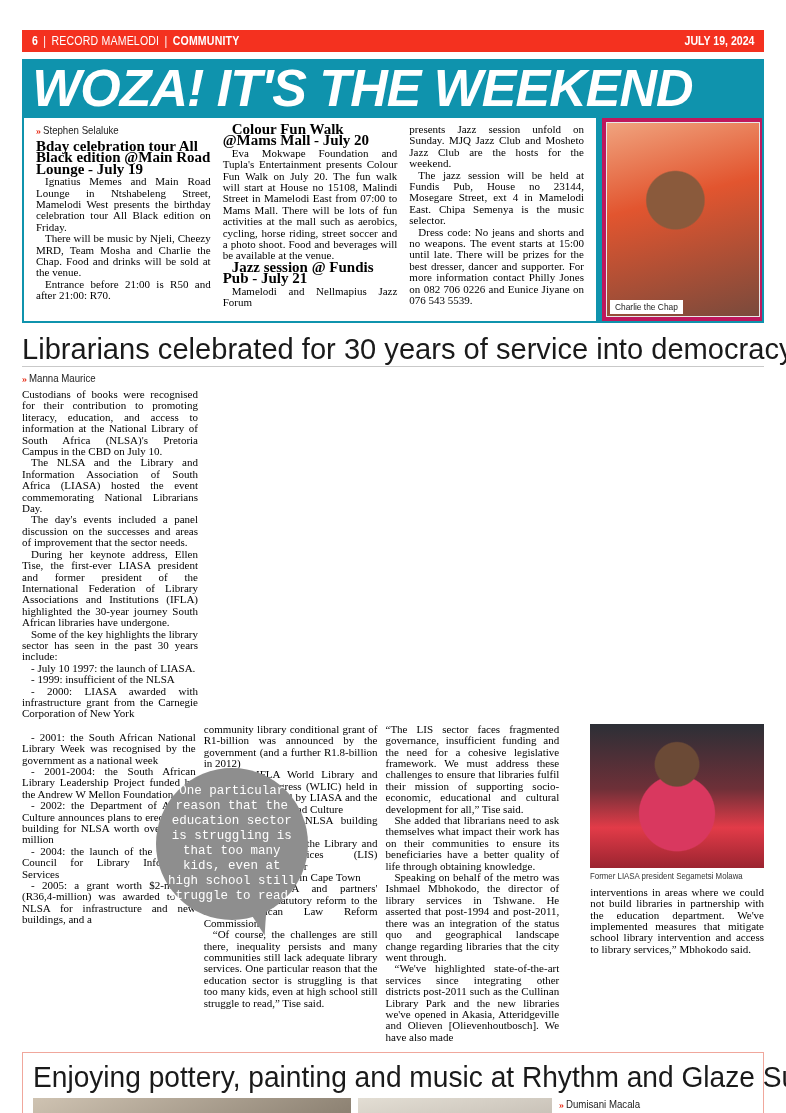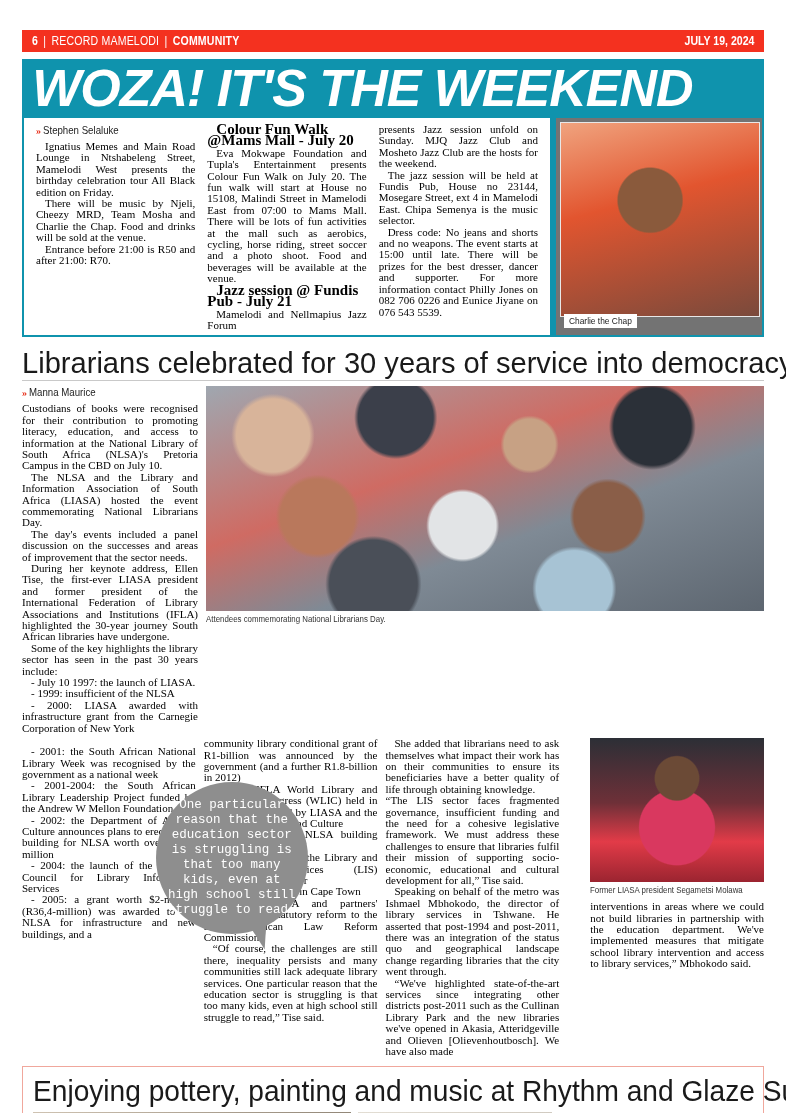--- a/index.html
+++ b/index.html
@@ -31,21 +31,21 @@
   .woza-title{
     font-family:"Liberation Sans Narrow","Liberation Sans",sans-serif;
     font-weight:bold;font-style:italic;color:#ffffff;
     font-size:51px;line-height:52px;letter-spacing:-1px;
     transform:scaleX(1.02);transform-origin:left center;
     padding:2px 0 3px 8px;white-space:nowrap;
   }
   .woza-body{display:flex;gap:0;align-items:stretch;}
   .woza-cols{background:#ffffff;flex:1;display:flex;padding:6px 6px 4px 6px;box-sizing:border-box;}
   .woza-col{flex:1;padding:0 6px;box-sizing:border-box;}
-  .woza-photo{width:206px;margin-left:6px;background:#737373;padding:4px;box-sizing:border-box;position:relative;}
+  .woza-photo{width:160px;margin-left:6px;background:#be185d;padding:4px;box-sizing:border-box;position:relative;}
 
   .byline{display:flex;align-items:baseline;gap:4px;margin-bottom:5px;}
   .chev{color:#e8321d;font-size:10px;font-weight:bold;letter-spacing:-2px;}
   .byline-name{font-family:"Liberation Sans Narrow","Liberation Sans",sans-serif;
     font-size:10.5px;color:#222;transform:scaleX(.92);transform-origin:left;}
 
   .subhead{font-weight:bold;font-size:15px;line-height:11.4px;margin:0 0 1px 0;}
   p.bt{font-size:11px;line-height:11.4px;margin:0;text-indent:9px;text-align:justify;}
   p.bt.noind{text-indent:0;}
 
@@ -149,20 +149,21 @@
   <div class="woza">
     <div class="woza-title">WOZA! IT'S THE WEEKEND</div>
     <div class="woza-body">
       <div class="woza-cols">
 
         <div class="woza-col">
           <div class="byline">
             <span class="chev">»</span>
             <span class="byline-name">Stephen Selaluke</span>
           </div>
+          <div class="subhead">Bday celebration tour All Black edition @Main Road Lounge - July 19</div>
           <p class="bt">Ignatius Memes and Main Road Lounge in Ntshabeleng Street, Mamelodi West presents the birthday celebration tour All Black edition on Friday.</p>
           <p class="bt">There will be music by Njeli, Cheezy MRD, Team Mosha and Charlie the Chap. Food and drinks will be sold at the venue.</p>
           <p class="bt">Entrance before 21:00 is R50 and after 21:00: R70.</p>
         </div>
 
         <div class="woza-col">
           <div class="subhead" style="text-indent:9px">Colour Fun Walk @Mams Mall - July 20</div>
           <p class="bt">Eva Mokwape Foundation and Tupla's Entertainment presents Colour Fun Walk on July 20.  The fun walk will start at House no 15108, Malindi Street in Mamelodi East from 07:00 to Mams Mall.  There will be lots of fun activities at the mall such as aerobics, cycling, horse riding, street soccer and a photo shoot. Food and beverages will be available at the venue.</p>
           <div class="subhead" style="text-indent:9px">Jazz session @ Fundis Pub - July 21</div>
           <p class="bt">Mamelodi and Nellmapius Jazz Forum</p>
@@ -194,24 +195,20 @@
         </div>
         <p class="bt noind">Custodians of books were recognised for their contribution to promoting literacy, education, and access to information at the National Library of South Africa (NLSA)'s Pretoria Campus in the CBD on July 10.</p>
         <p class="bt">The NLSA and the Library and Information Association of South Africa (LIASA) hosted the event commemorating National Librarians Day.</p>
         <p class="bt">The day's events included a panel discussion on the successes and areas of improvement that the sector needs.</p>
         <p class="bt">During her keynote address, Ellen Tise, the first-ever LIASA president and former president of the International Federation of Library Associations and Institutions (IFLA) highlighted the 30-year journey South African libraries have undergone.</p>
         <p class="bt">Some of the key highlights the library sector has seen in the past 30 years include:</p>
         <p class="bt">- July 10 1997: the launch of LIASA.</p>
         <p class="bt">- 1999: insufficient of the NLSA</p>
         <p class="bt">- 2000: LIASA awarded with infrastructure grant from the Carnegie Corporation of New York</p>
       </div>
-      <div class="lib-photo-main">
-        <div class="ph a"></div>
-        <div class="cap">Attendees commemorating National Librarians Day.</div>
-      </div>
     </div>
 
     <div class="lib-body">
       <div class="lib-c">
         <p class="bt">- 2001: the South African National Library Week was recognised by the government as a national week</p>
         <p class="bt">- 2001-2004: the South African Library Leadership Project funded by the Andrew W Mellon Foundation</p>
         <p class="bt">- 2002: the Department of Arts of Culture announces plans to erect a new building for NLSA worth over R128-million</p>
         <p class="bt">- 2004: the launch of the National Council for Library Information Services</p>
         <p class="bt">- 2005: a grant worth $2-million (R36,4-million) was awarded to the NLSA for infrastructure and new buildings, and a</p>
       </div>
@@ -223,22 +220,22 @@
         <p class="bt noind">community library conditional grant of R1-billion was announced by the government (and a further R1.8-billion in 2012)</p>
         <p class="bt">- 2007: IFLA World Library and Information Congress (WLIC) held in South Africa hosted by LIASA and the Department of Arts and Culture</p>
         <p class="bt">- 2008: the new NLSA building officially opened</p>
         <p class="bt">- 2014: adoption of the Library and Information Services (LIS) Transformation Charter</p>
         <p class="bt">- 2015: WLIC held in Cape Town</p>
         <p class="bt">- 2016: LIASA and partners' submission on statutory reform to the South African Law Reform Commission</p>
         <p class="bt">“Of course, the challenges are still there, inequality persists and many communities still lack adequate library services. One particular reason that the education sector is struggling is that too many kids, even at high school still struggle to read,” Tise said.</p>
       </div>
 
       <div class="lib-c3">
+        <p class="bt noind">“The LIS sector faces fragmented governance, insufficient funding and the need for a cohesive legislative framework. We must address these challenges to ensure that libraries fulfil their mission of supporting socio-economic, educational and cultural development for all,” Tise said.</p>
         <p class="bt">She added that librarians need to ask themselves what impact their work has on their communities to ensure its beneficiaries have a better quality of life through obtaining knowledge.</p>
-        <p class="bt noind">“The LIS sector faces fragmented governance, insufficient funding and the need for a cohesive legislative framework. We must address these challenges to ensure that libraries fulfil their mission of supporting socio-economic, educational and cultural development for all,” Tise said.</p>
         <p class="bt">Speaking on behalf of the metro was Ishmael Mbhokodo, the director of library services in Tshwane. He asserted that post-1994 and post-2011, there was an integration of the status quo and geographical landscape change regarding libraries that the city went through.</p>
         <p class="bt">“We've highlighted state-of-the-art services since integrating other districts post-2011 such as the Cullinan Library Park and the new libraries we've opened in Akasia, Atteridgeville and Olieven [Olievenhoutbosch]. We have also made</p>
       </div>
 
       <div class="lib-c4">
         <div>
           <div class="ph b" style="height:144px"></div>
           <div class="cap">Former LIASA president Segametsi Molawa</div>
         </div>
         <p class="bt noind" style="margin-top:6px">interventions in areas where we could not build libraries in partnership with the education department. We've implemented measures that mitigate school library intervention and access to library services,” Mbhokodo said.</p>

